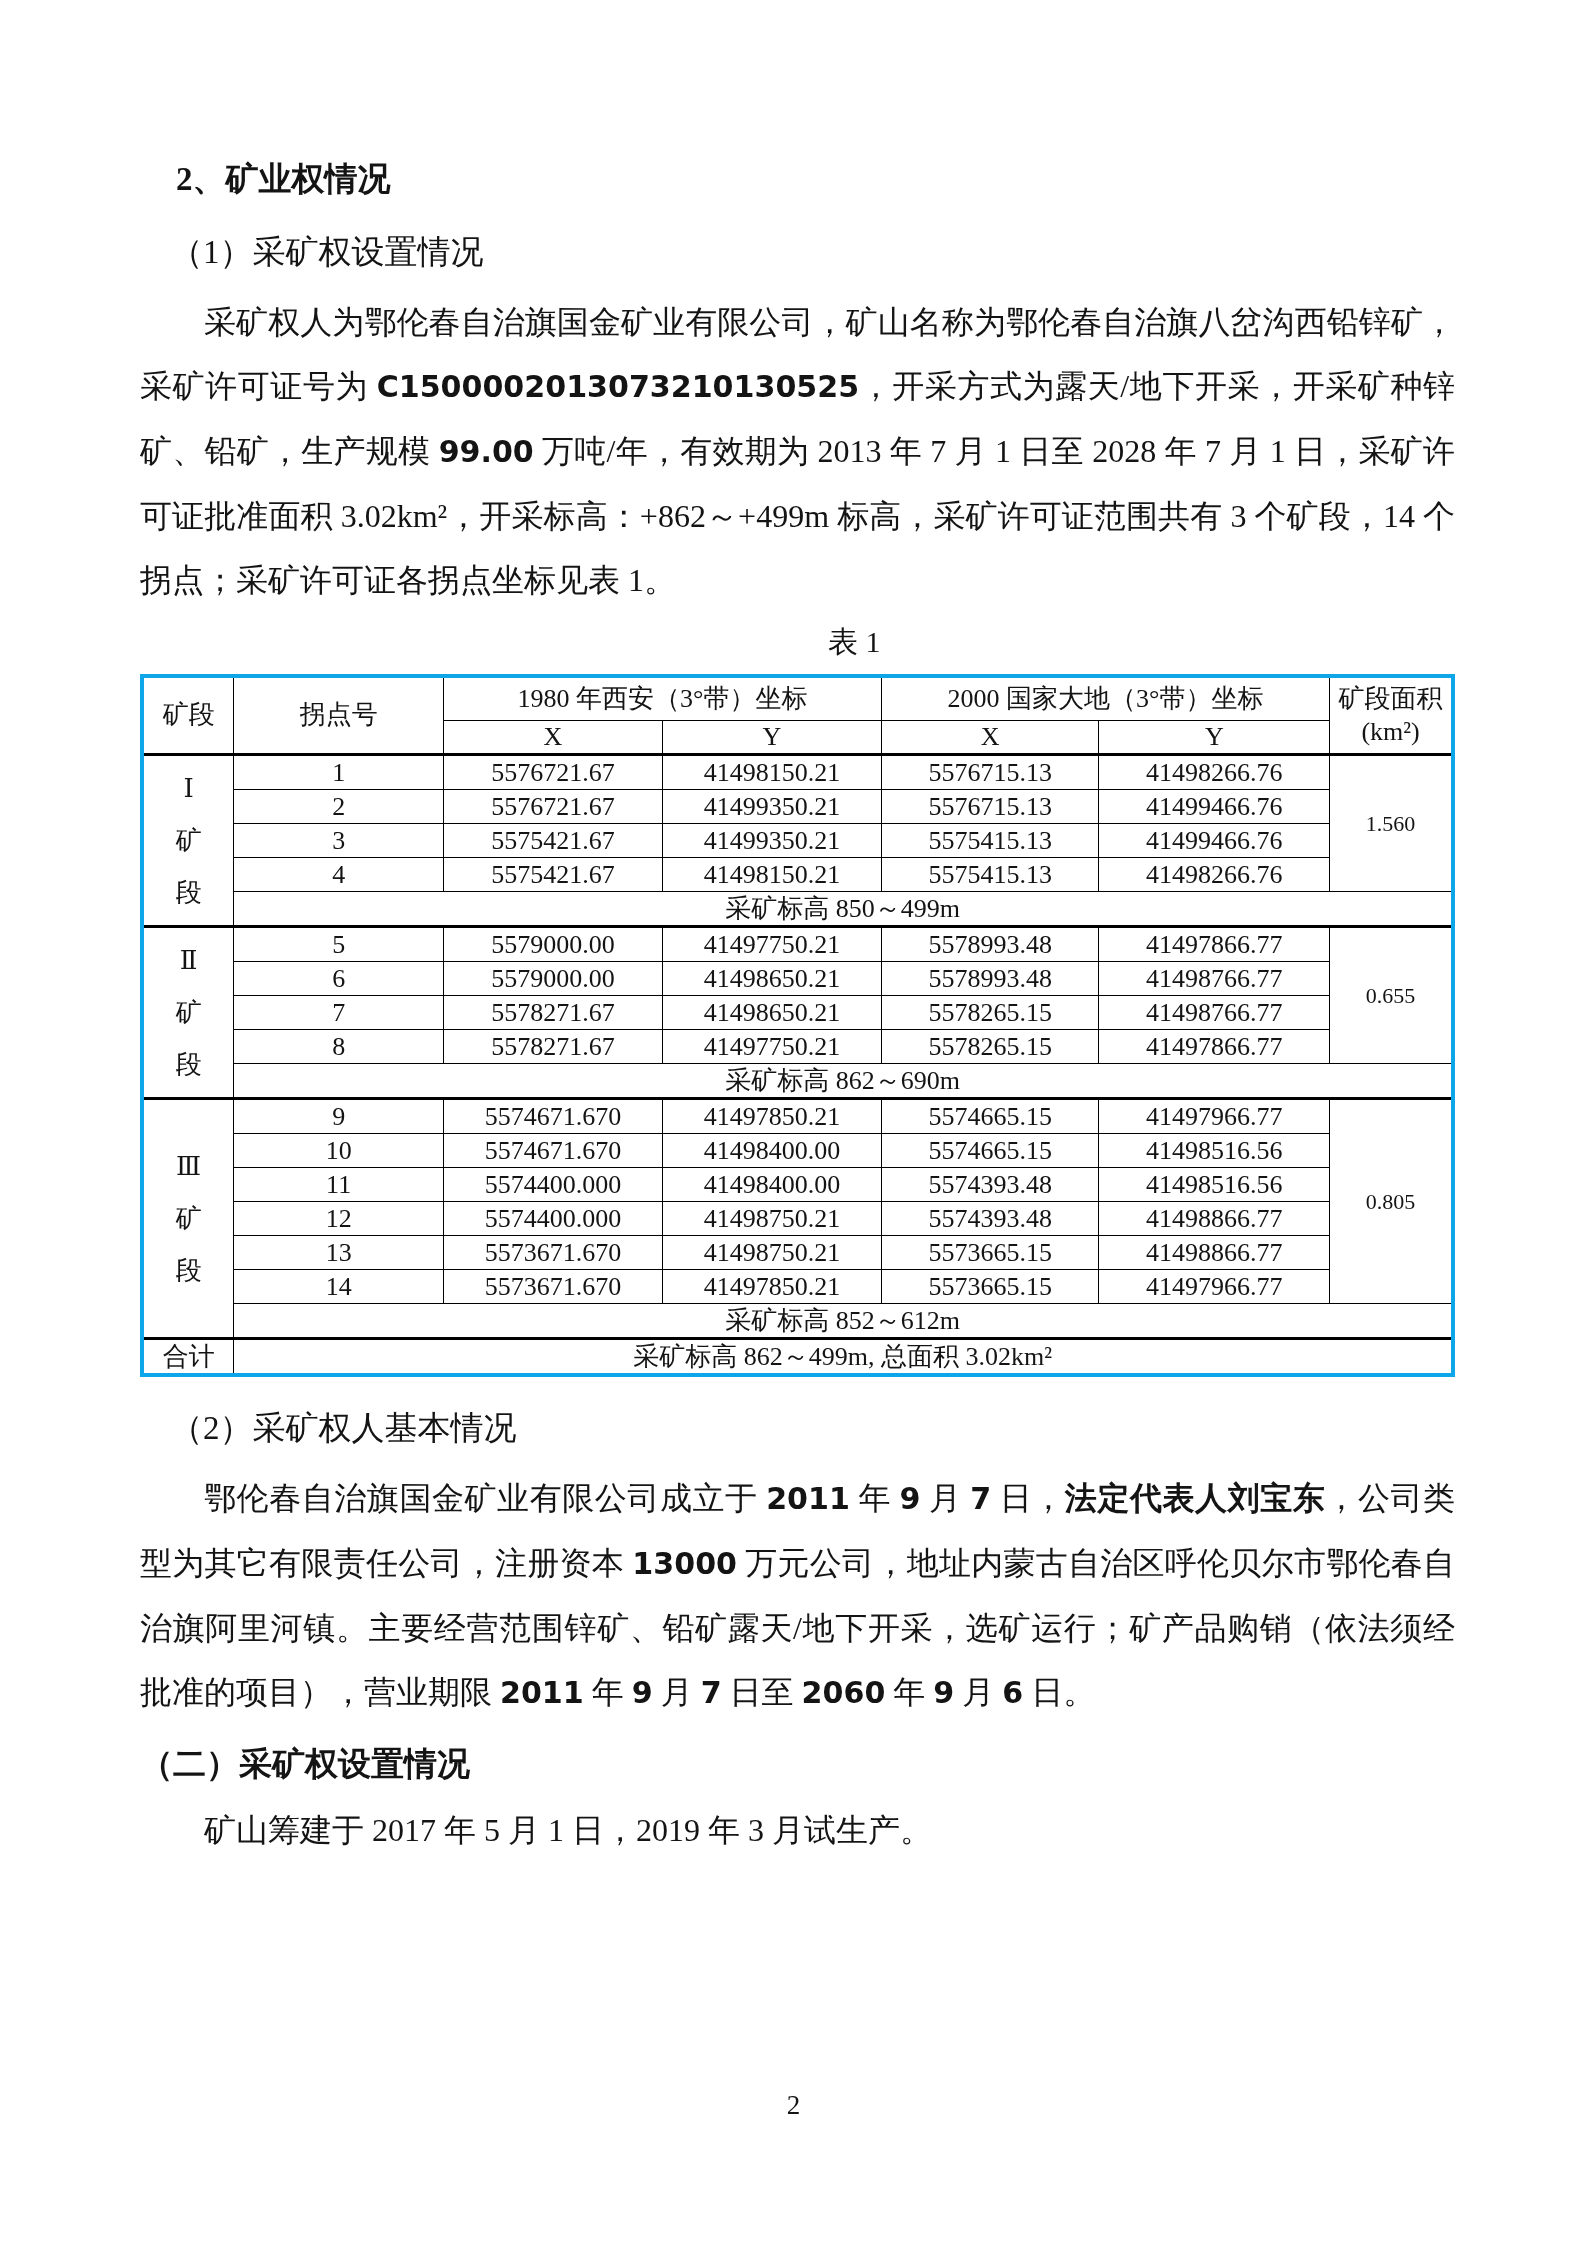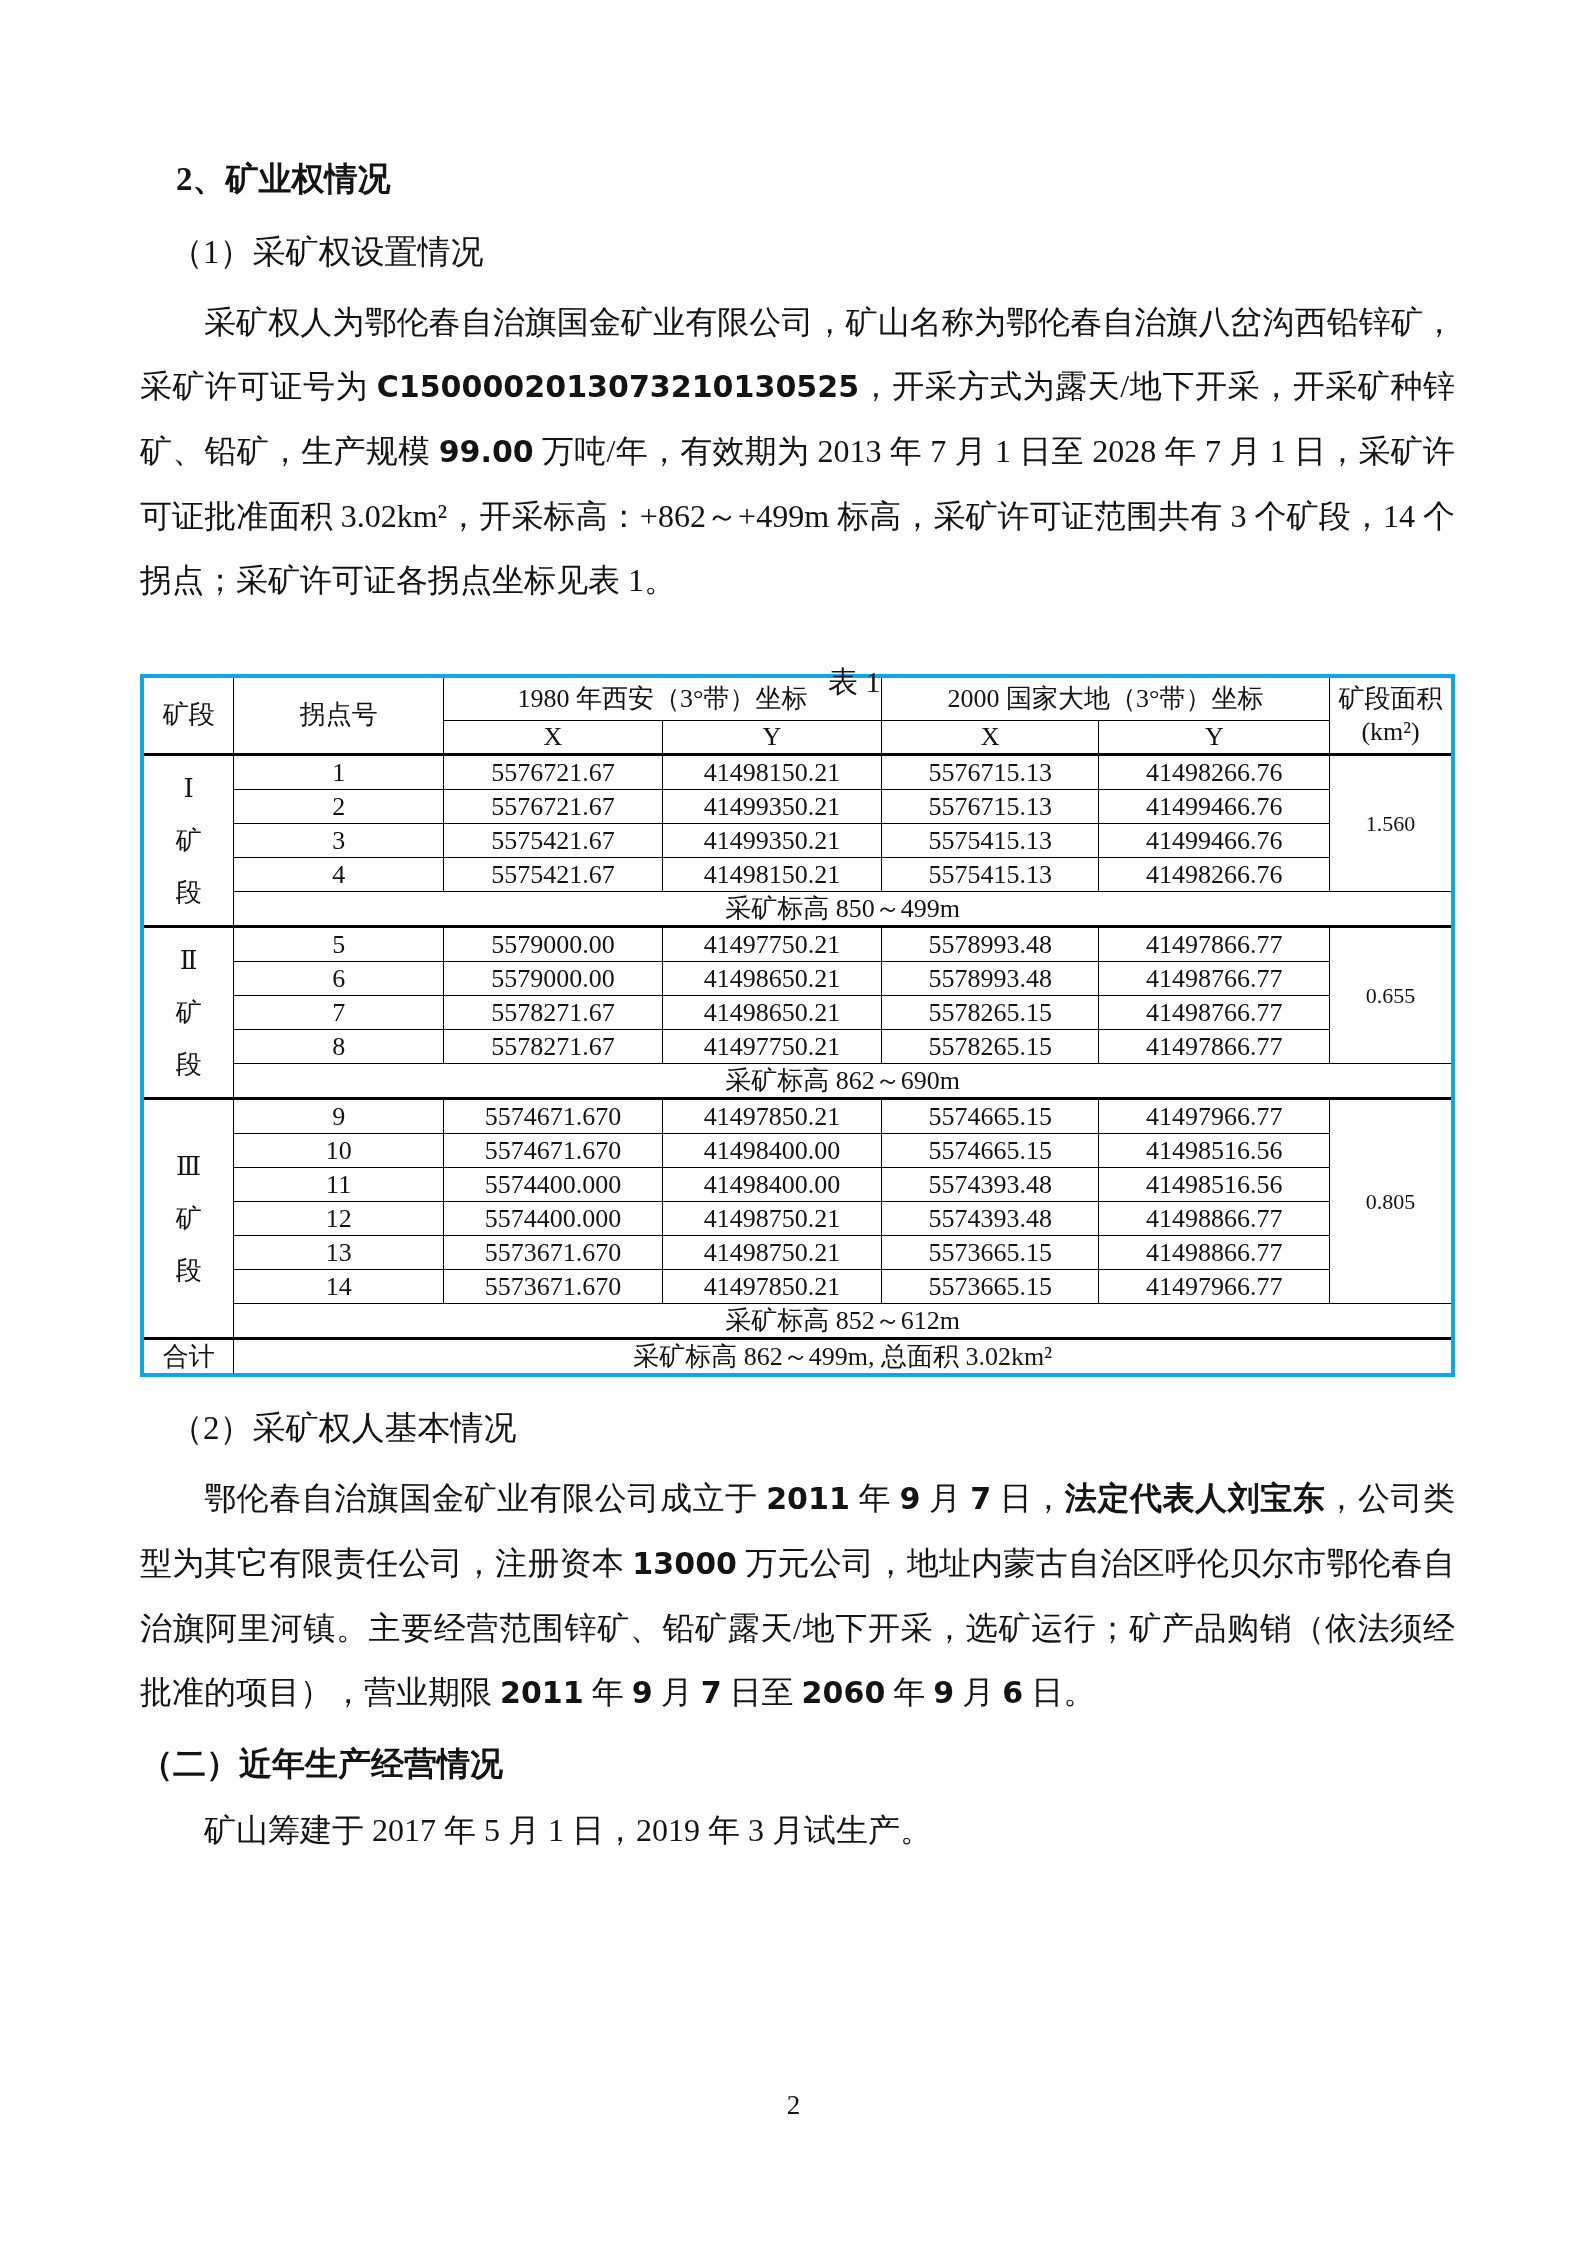--- a/index.html
+++ b/index.html
@@ -22,21 +22,21 @@
     text-align:justify; text-indent:64px;
   }
   p.body.after-head { margin-top:4px; }
   .seg-num {
     font-family:"DejaVu Sans","Liberation Sans",sans-serif;
     font-weight:700; font-size:0.94em;
   }
   .seg-b { font-weight:700; }
   .caption-row { position:relative; height:52px; margin-top:10px; font-size:30px; }
   .cap   { position:absolute; left:0; top:0; width:845px; text-align:center; }
-  .cap-label { position:absolute; left:688px; top:0;margin-top:40px; }
+  .cap-label { position:absolute; left:688px; top:0; }
   table.coords {
     width:100%; border-collapse:collapse;
     border:4px solid #0ea5e9;
     font-size:26px;
     table-layout:fixed;
   }
   table.coords th, table.coords td {
     border:1px solid #000;
     text-align:center; vertical-align:middle;
     padding:0 4px; height:33px; line-height:1.25;
@@ -226,20 +226,20 @@
         <td>合计</td>
         <td colspan="6">采矿标高 862～499m, 总面积 3.02km²</td>
       </tr>
     </tbody>
   </table>
 
   <h2 class="sub">（2）采矿权人基本情况</h2>
 
   <p class="body"><span>鄂伦春自治旗国金矿业有限公司成立于 </span><span class="seg-num">2011</span><span> 年 </span><span class="seg-num">9</span><span> 月 </span><span class="seg-num">7</span><span> 日，</span><span class="seg-b">法定代表人刘宝东</span><span>，公司类型为其它有限责任公司，注册资本 </span><span class="seg-num">13000</span><span> 万元公司，地址内蒙古自治区呼伦贝尔市鄂伦春自治旗阿里河镇。主要经营范围锌矿、铅矿露天/地下开采，选矿运行；矿产品购销（依法须经批准的项目），营业期限 </span><span class="seg-num">2011</span><span> 年 </span><span class="seg-num">9</span><span> 月 </span><span class="seg-num">7</span><span> 日至 </span><span class="seg-num">2060</span><span> 年 </span><span class="seg-num">9</span><span> 月 </span><span class="seg-num">6</span><span> 日。</span></p>
 
-  <h2 class="sec">（二）近年生产经营情况</h2>
+  <h2 class="sec">（二）采矿权设置情况</h2>
 
   <p class="body after-head">矿山筹建于 2017 年 5 月 1 日，2019 年 3 月试生产。</p>
 
 
   <div class="page-num">2</div>
 
 </div>
 
 </body></html>

